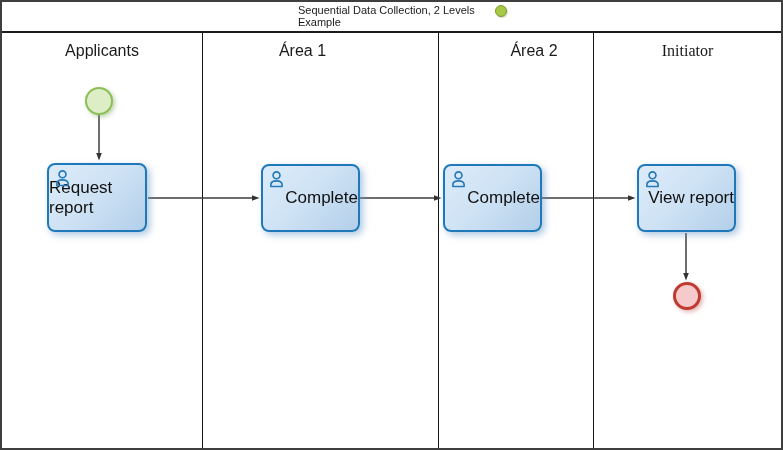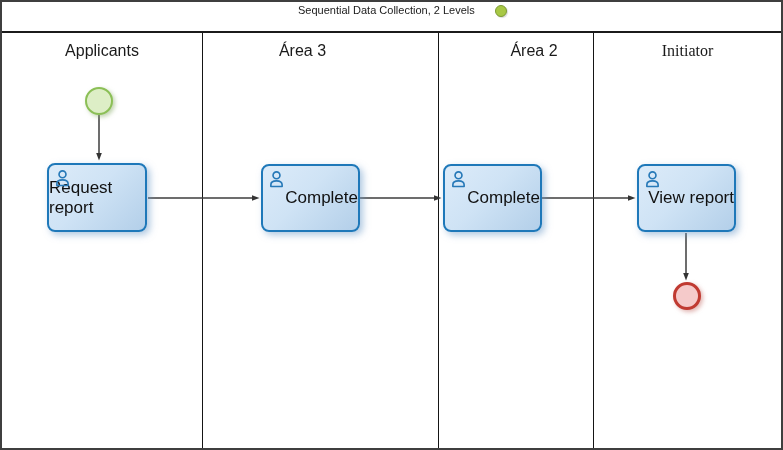--- a/index.html
+++ b/index.html
@@ -77,28 +77,29 @@
 <body>
 
 <div class="diagram">
 
   <div class="pool-header">
     <div class="pool-title-block">
       <div class="pool-title-line1">
         <span>Sequential Data Collection, 2 Levels</span>
         <span class="status-dot"></span>
       </div>
+      <div>Example</div>
     </div>
   </div>
 
   <div class="lane lane-0">
     <div class="lane-label">Applicants</div>
   </div>
   <div class="lane lane-1">
-    <div class="lane-label">Área 3</div>
+    <div class="lane-label">Área 1</div>
   </div>
   <div class="lane lane-2">
     <div class="lane-label">Área 2</div>
   </div>
   <div class="lane lane-3">
     <div class="lane-label">Initiator</div>
   </div>
 
   <svg class="flows-overlay" viewBox="0 0 783 450" xmlns="http://www.w3.org/2000/svg">
     <defs>

